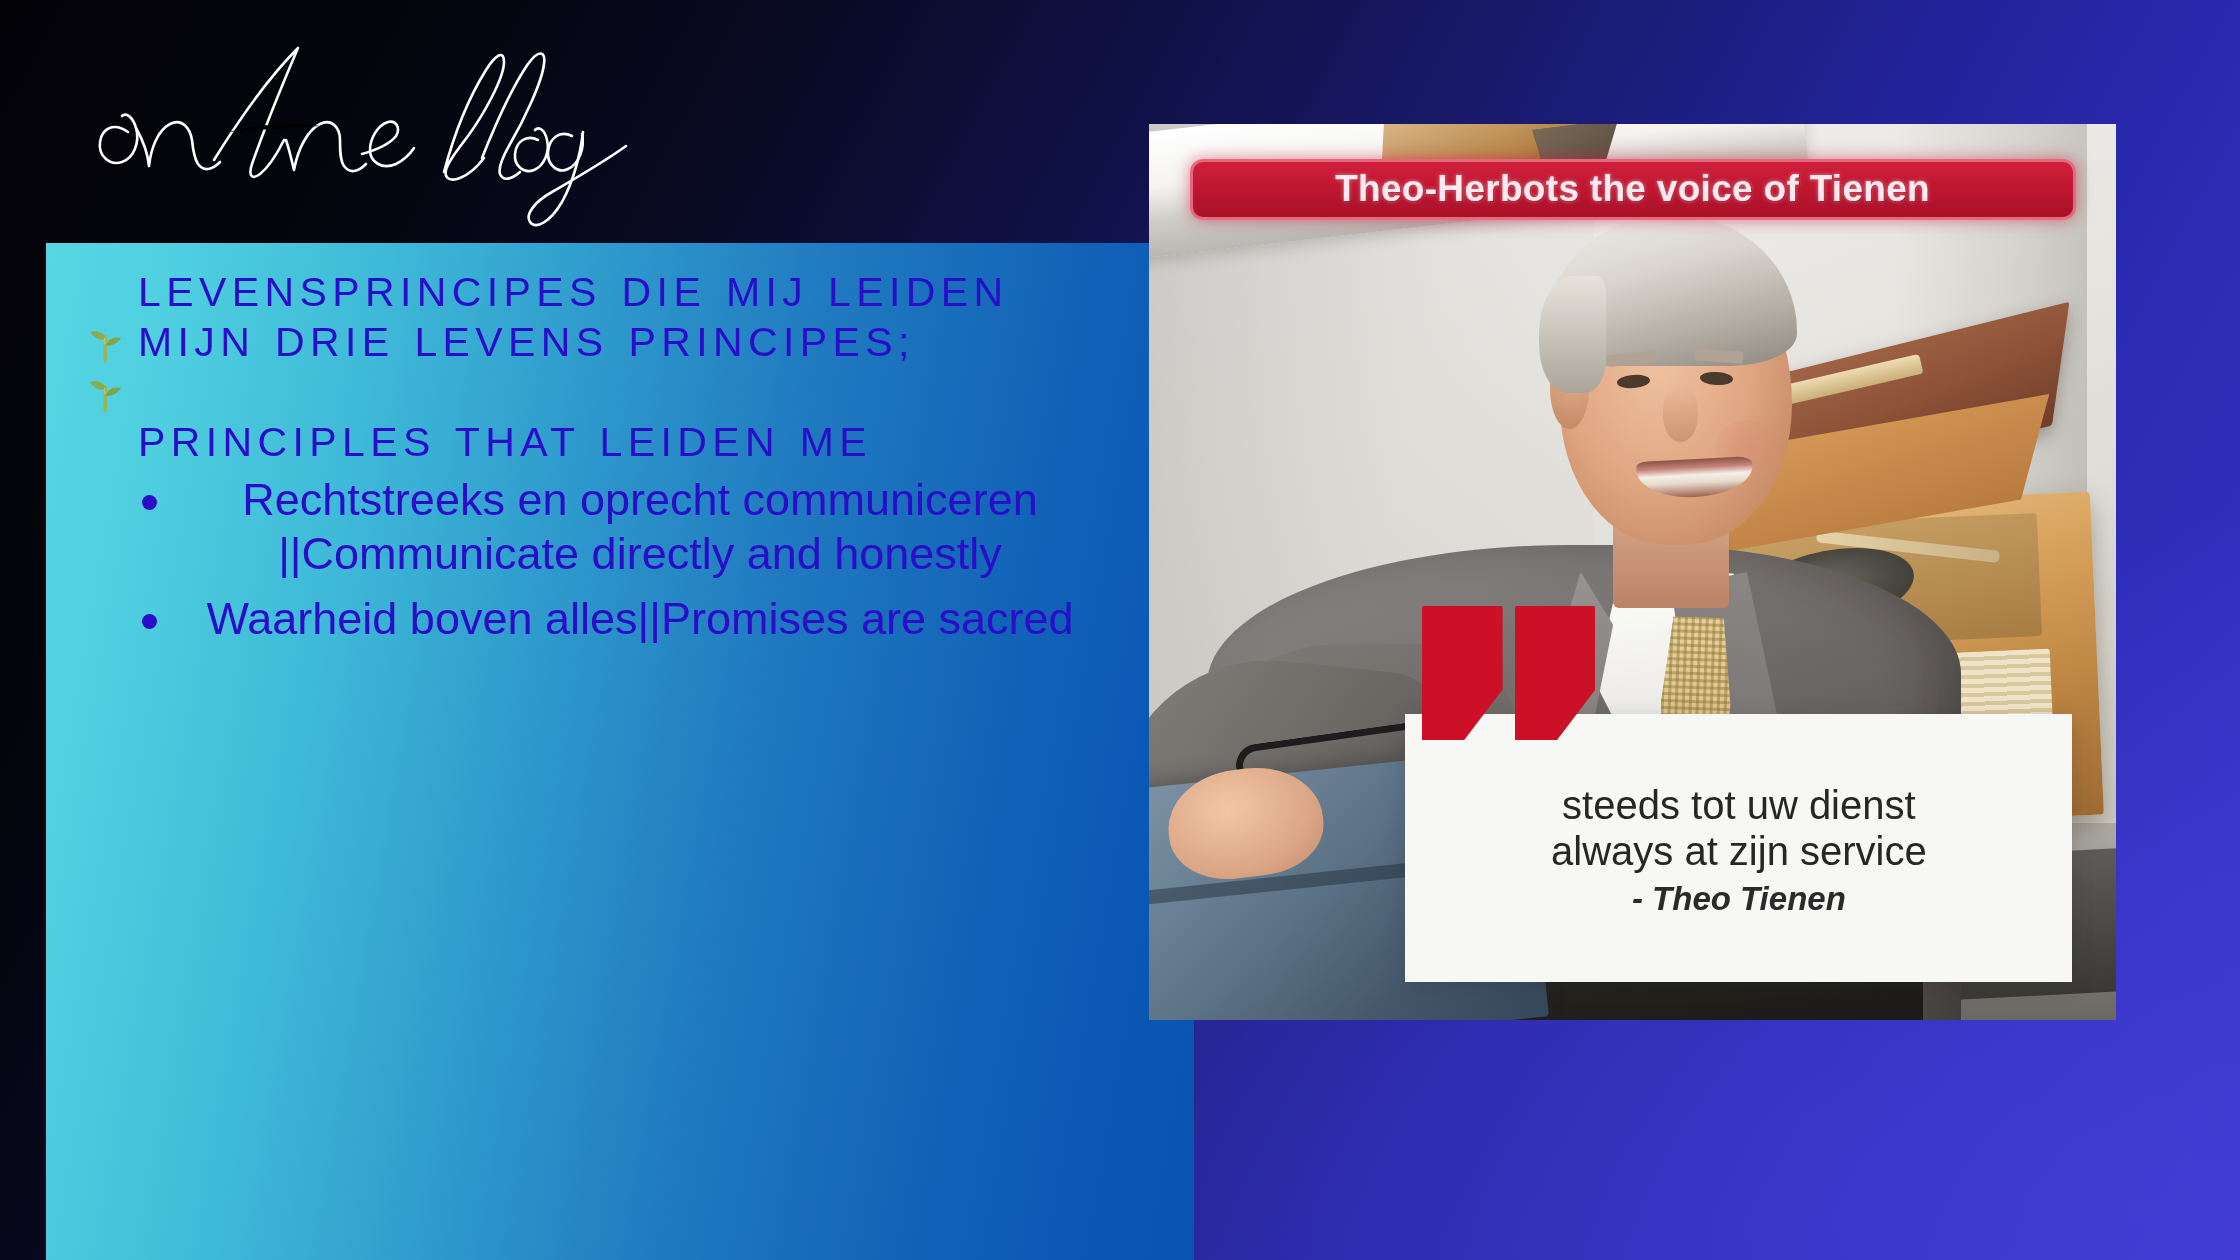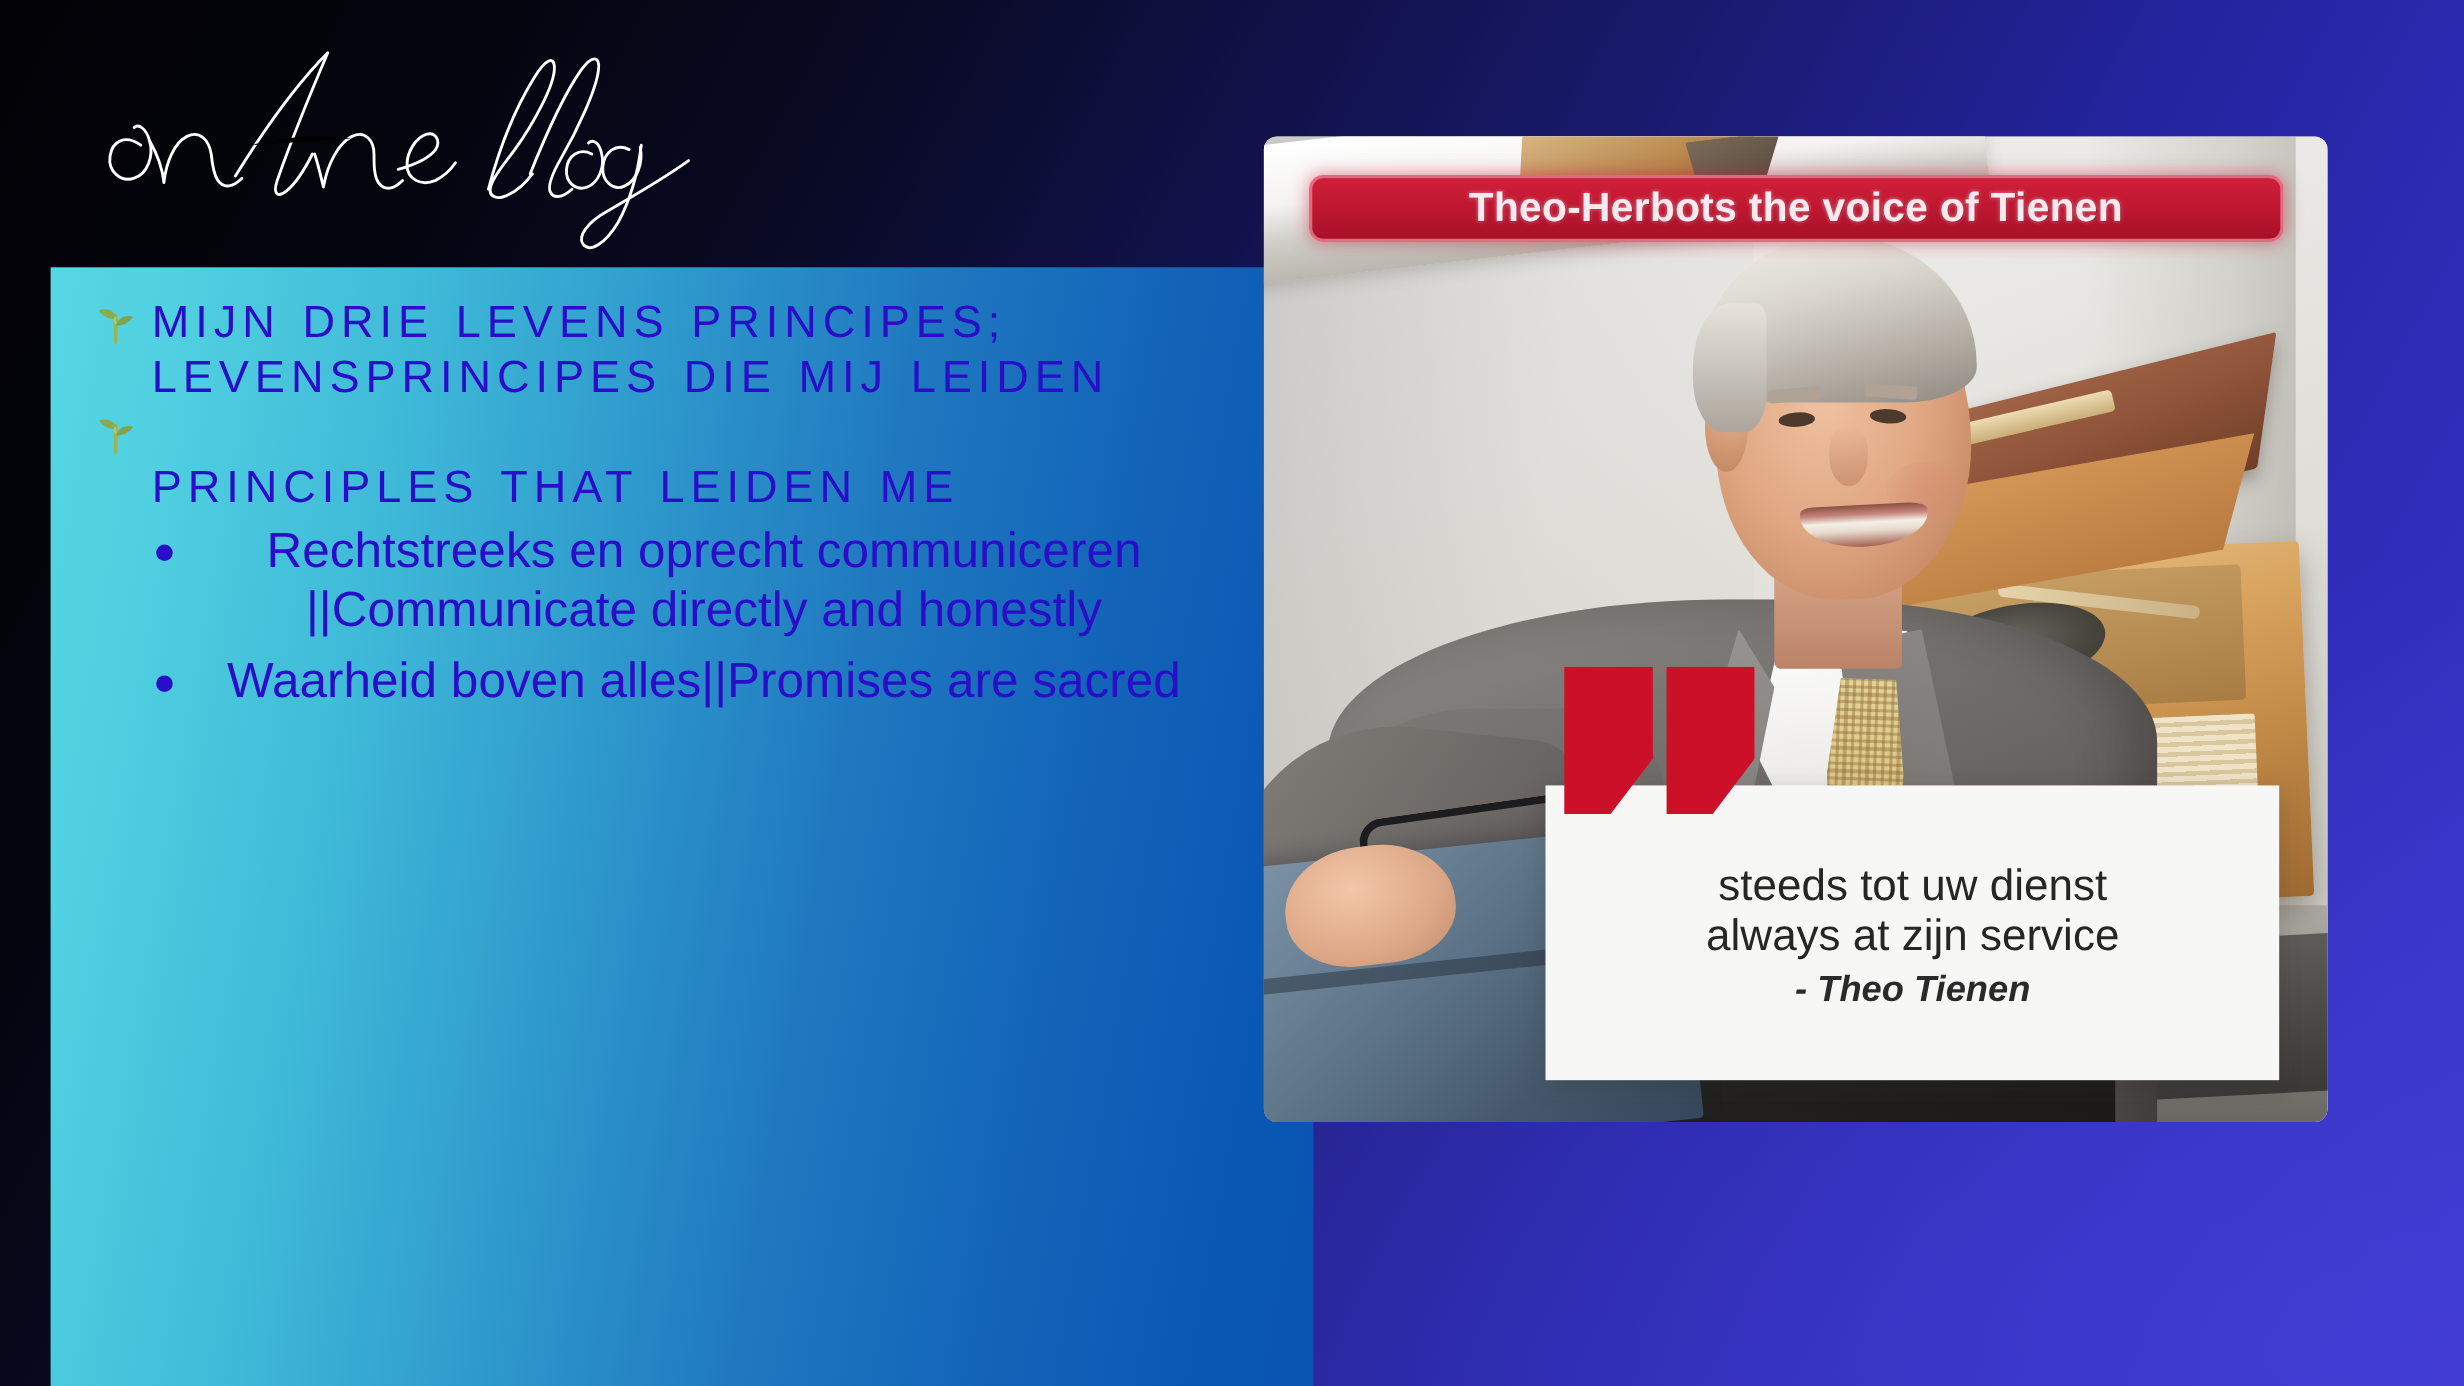--- a/index.html
+++ b/index.html
@@ -137,21 +137,20 @@
 
   
   #photo-card {
     position: absolute;
     left: 1149px;
     top: 124px;
     width: 967px;
     height: 896px;
     overflow: hidden;
     background: #d9d8d4;
-    border-radius: 12px;
   }
   #photo-scene { position: absolute; inset: 0; overflow: hidden; }
 
   
   .wall {
     position: absolute; inset: 0;
     background: linear-gradient(160deg, #f2f1ef 0%, #e9e8e4 30%, #dedcd6 58%, #d0cec7 80%, #c6c4bd 100%);
   }
   .wall-shadow {
     position:absolute; left:0; top:0; width:46%; height:100%;
@@ -461,31 +460,31 @@
 
       <path class="script-stroke" d="M520 112 C508 106,497 114,496 128 C495 141,506 150,516 145 C527 140,533 124,530 110"></path>
       <path class="script-stroke" d="M531 108 C528 132,522 156,510 178 C498 198,484 206,478 198 C473 191,482 178,500 168 C524 154,552 138,574 122"></path>
     </svg>
   </div>
 
   <div id="text-panel">
     <div class="panel-inner">
 
       <div id="heading-block">
+        <span class="heading-line">LEVENSPRINCIPES DIE MIJ LEIDEN</span>
         <span class="heading-line">
           <span class="seedling">
             <svg viewBox="0 0 40 40" aria-hidden="true">
               <path d="M19.2 37 C19.2 28,19.2 20,19.2 13" stroke="#9cb455" stroke-width="3.4" fill="none" stroke-linecap="round"></path>
               <path d="M19 16 C12 16,7 13,4 8 C11 6,17 8,20 14 Z" fill="#8aab4e"></path>
               <path d="M20 22 C26 22,32 19,35 14 C28 12,22 15,20 21 Z" fill="#7fa449"></path>
               <path d="M19.4 20 C18 18,18 16,19 14" stroke="#b7c96f" stroke-width="1.6" fill="none"></path>
             </svg>
           </span><span>MIJN DRIE LEVENS PRINCIPES;</span>
         </span>
-        <span class="heading-line">LEVENSPRINCIPES DIE MIJ LEIDEN</span>
         <span class="heading-line">
           <span class="seedling">
             <svg viewBox="0 0 40 40" aria-hidden="true">
               <path d="M19.2 37 C19.2 28,19.2 20,19.2 13" stroke="#9cb455" stroke-width="3.4" fill="none" stroke-linecap="round"></path>
               <path d="M19 16 C12 16,7 13,4 8 C11 6,17 8,20 14 Z" fill="#8aab4e"></path>
               <path d="M20 22 C26 22,32 19,35 14 C28 12,22 15,20 21 Z" fill="#7fa449"></path>
               <path d="M19.4 20 C18 18,18 16,19 14" stroke="#b7c96f" stroke-width="1.6" fill="none"></path>
             </svg>
           </span>
         </span>

